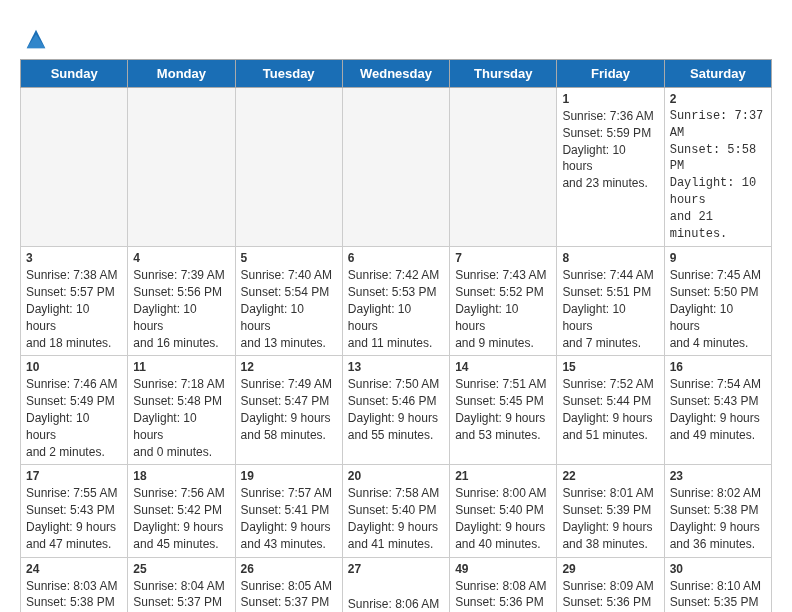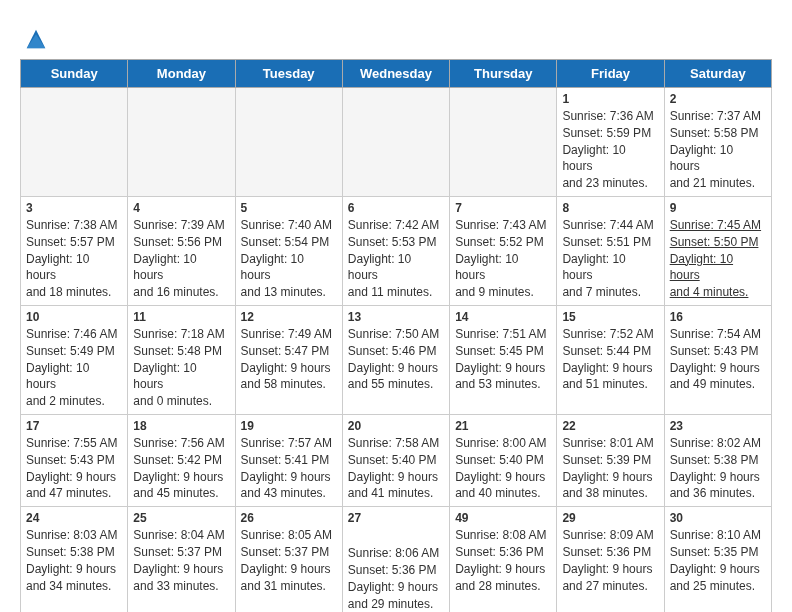--- a/index.html
+++ b/index.html
@@ -126,21 +126,21 @@
         <td class="empty"></td>
         <td>
           <span class="day-number">1</span>
           <div class="day-info" style="white-space: pre-line;">Sunrise: 7:36 AM
 Sunset: 5:59 PM
 Daylight: 10 hours
 and 23 minutes.</div>
         </td>
         <td>
           <span class="day-number">2</span>
-          <div class="day-info" style="white-space: pre-line;">Sunrise: 7:37 AM
+          <div class="day-info" style="white-space: pre-line; font-family: Liberation Mono, monospace;">Sunrise: 7:37 AM
 Sunset: 5:58 PM
 Daylight: 10 hours
 and 21 minutes.</div>
         </td>
       </tr>
       <tr>
         <td>
           <span class="day-number">3</span>
           <div class="day-info" style="white-space: pre-line;">Sunrise: 7:38 AM
 Sunset: 5:57 PM
@@ -177,21 +177,21 @@
         </td>
         <td>
           <span class="day-number">8</span>
           <div class="day-info" style="white-space: pre-line;">Sunrise: 7:44 AM
 Sunset: 5:51 PM
 Daylight: 10 hours
 and 7 minutes.</div>
         </td>
         <td>
           <span class="day-number">9</span>
-          <div class="day-info" style="white-space: pre-line; text-decoration: underline;">Sunrise: 7:45 AM
+          <div class="day-info" style="white-space: pre-line;">Sunrise: 7:45 AM
 Sunset: 5:50 PM
 Daylight: 10 hours
 and 4 minutes.</div>
         </td>
       </tr>
       <tr>
         <td>
           <span class="day-number">10</span>
           <div class="day-info" style="white-space: pre-line;">Sunrise: 7:46 AM
 Sunset: 5:49 PM

